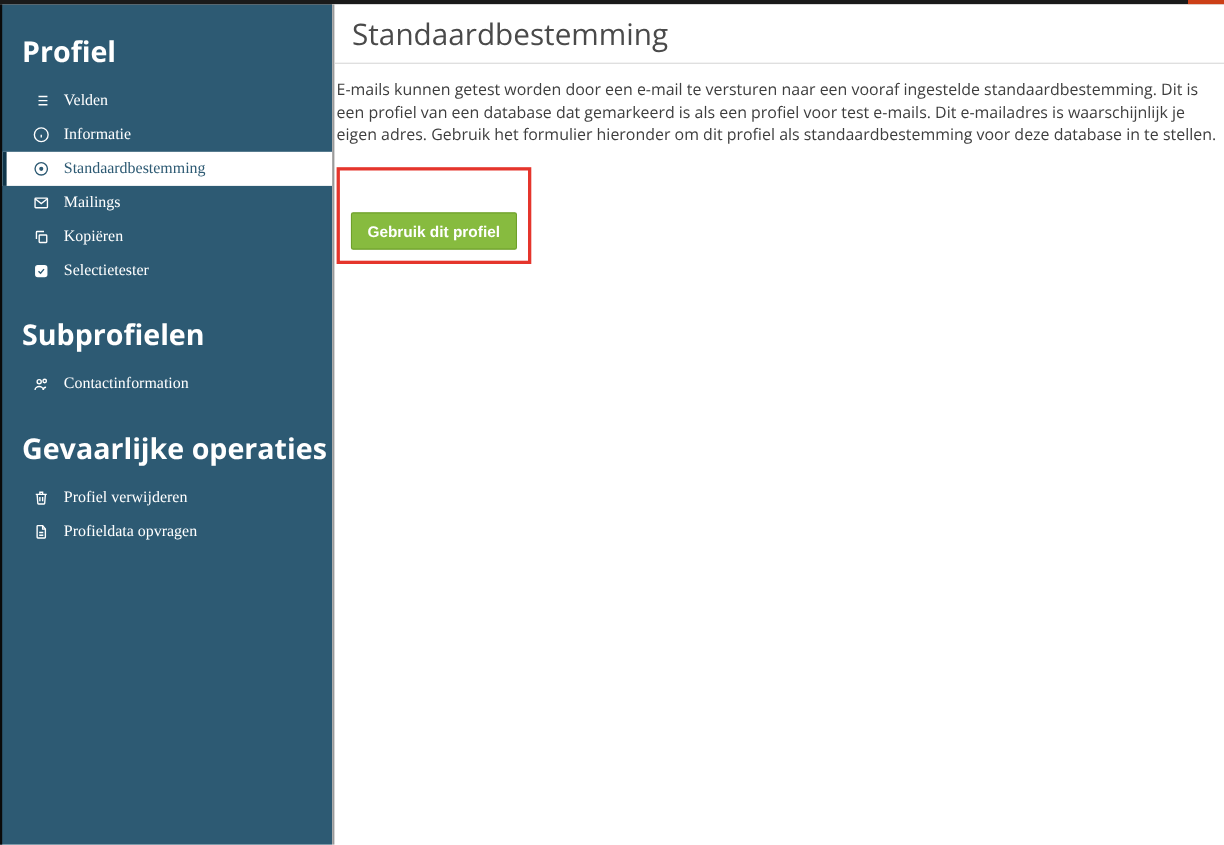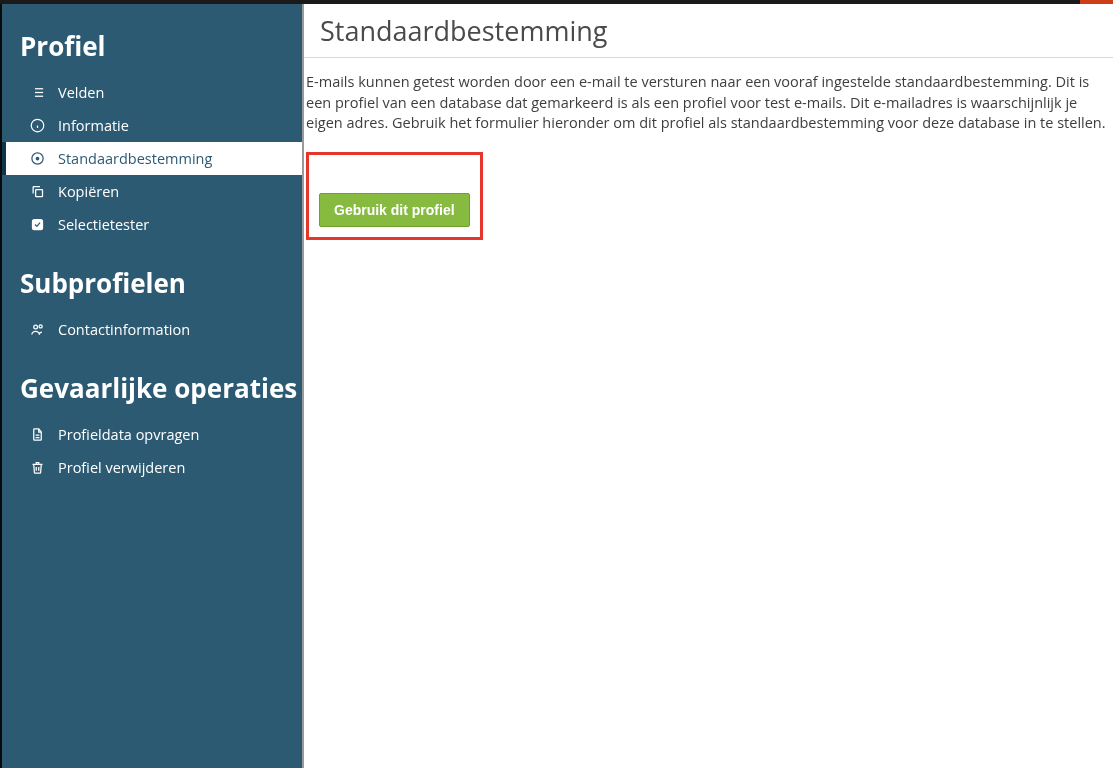--- a/index.html
+++ b/index.html
@@ -3,21 +3,21 @@
 <meta charset="utf-8">
 <style>
 * { margin: 0; padding: 0; box-sizing: border-box; }
 html, body { width: 1113px; height: 768px; font-family: "Open Sans", "Segoe UI", Arial, sans-serif; overflow: hidden; }
 .topbar { height: 4px; background: #1a1a1a; position: relative; }
 .topbar .accent { position: absolute; right: 0; top: 0; width: 33px; height: 4px; background: #cc3f17; }
 .layout { display: flex; height: calc(768px - 4px); }
 .sidebar { width: 302px; background: #2d5a73; color: #ffffff; border-left: 2px solid #0a0a0a; display: flex; flex-direction: column; overflow-y: auto; }
 .sidebar::-webkit-scrollbar { width: 0; }
 .section-title { font-size: 26px; font-weight: 700; color: #ffffff; padding: 24px 0 12px 18px; }
-.nav-item { display: flex; align-items: center; gap: 12px; padding: 7px 10px 7px 26px; font-size: 14.5px; cursor: pointer; color: #ffffff; }
+.nav-item { display: flex; align-items: center; gap: 12px; padding: 7px 10px 7px 26px; font-size: 14.5px; cursor: pointer; color: #ffffff; font-family: Liberation Serif, serif; }
 .nav-item .icon { width: 18px; text-align: center; flex: 0 0 18px; display: inline-flex; justify-content: center; align-items: center; }
 .nav-item.active { background: #ffffff; color: #2d5a73; border-left: 4px solid #0f354a; padding-left: 22px; }
 .nav-item.active .icon svg { stroke: #2d5a73; }
 .icon svg { width: 15px; height: 15px; }
 .main { flex: 1; background: #ffffff; overflow: hidden; position: relative; border-left: 2px solid #9a9a9a; }
 .main-header { padding: 8px 0 8px 16px; border-bottom: 1px solid #d8d8d8; }
 .main-title { font-size: 27px; font-weight: 400; color: #4a4a4a; }
 .main-body { padding: 14px 2px; color: #3e3e3e; font-size: 14.5px; line-height: 1.42; }
 .main-body p { margin-bottom: 18px; }
 .status-text { margin-bottom: 10px; }
@@ -64,20 +64,29 @@
     <div class="nav-item active">
       <span class="icon">
           <svg viewBox="0 0 24 24" fill="none" stroke="#2d5a73" stroke-width="2">
             <circle cx="12" cy="12" r="9"></circle>
             <circle cx="12" cy="12" r="2" fill="#2d5a73"></circle>
           </svg>
         </span>
       <span>Standaardbestemming</span>
     </div>
 
+    <div class="nav-item">
+      <span class="icon">
+          <svg viewBox="0 0 24 24" fill="none" stroke="#fff" stroke-width="2">
+            <rect x="3" y="5" width="18" height="14" rx="1"></rect>
+            <polyline points="3,6 12,13 21,6"></polyline>
+          </svg>
+        </span>
+      <span>Mailings</span>
+    </div>
 
 
     <div class="nav-item">
       <span class="icon">
           <svg viewBox="0 0 24 24" fill="none" stroke="#fff" stroke-width="2">
             <rect x="9" y="9" width="11" height="11" rx="1"></rect>
             <path d="M5 15V5a1 1 0 0 1 1-1h10"></path>
           </svg>
         </span>
       <span>Kopiëren</span>
@@ -106,40 +115,40 @@
         </span>
       <span>Contactinformation</span>
     </div>
 
     <div class="section-title">Gevaarlijke operaties</div>
 
 
     <div class="nav-item">
       <span class="icon">
           <svg viewBox="0 0 24 24" fill="none" stroke="#fff" stroke-width="2">
-            <path d="M14 3H7a1 1 0 0 0-1 1v16a1 1 0 0 0 1 1h10a1 1 0 0 0 1-1V8z"></path>
-            <polyline points="14 3 14 8 18 8"></polyline>
-            <line x1="9" y1="13" x2="15" y2="13"></line>
-            <line x1="9" y1="17" x2="15" y2="17"></line>
-          </svg>
-        </span>
-      <span>Profieldata opvragen</span>
-    </div>
-
-    <div class="nav-item">
-      <span class="icon">
-          <svg viewBox="0 0 24 24" fill="none" stroke="#fff" stroke-width="2">
             <polyline points="4 7 20 7"></polyline>
             <path d="M6 7l1 13a1 1 0 0 0 1 1h8a1 1 0 0 0 1-1l1-13"></path>
             <path d="M10 7V4h4v3"></path>
             <line x1="10" y1="11" x2="10" y2="17"></line>
             <line x1="14" y1="11" x2="14" y2="17"></line>
           </svg>
         </span>
       <span>Profiel verwijderen</span>
+    </div>
+
+    <div class="nav-item">
+      <span class="icon">
+          <svg viewBox="0 0 24 24" fill="none" stroke="#fff" stroke-width="2">
+            <path d="M14 3H7a1 1 0 0 0-1 1v16a1 1 0 0 0 1 1h10a1 1 0 0 0 1-1V8z"></path>
+            <polyline points="14 3 14 8 18 8"></polyline>
+            <line x1="9" y1="13" x2="15" y2="13"></line>
+            <line x1="9" y1="17" x2="15" y2="17"></line>
+          </svg>
+        </span>
+      <span>Profieldata opvragen</span>
     </div>
 
   </aside>
 
   <main class="main">
     <div class="main-header">
       <h1 class="main-title">Standaardbestemming</h1>
     </div>
     <div class="main-body">
       <p>E-mails kunnen getest worden door een e-mail te versturen naar een vooraf ingestelde standaardbestemming. Dit is een profiel van een database dat gemarkeerd is als een profiel voor test e-mails. Dit e-mailadres is waarschijnlijk je eigen adres. Gebruik het formulier hieronder om dit profiel als standaardbestemming voor deze database in te stellen.</p>

